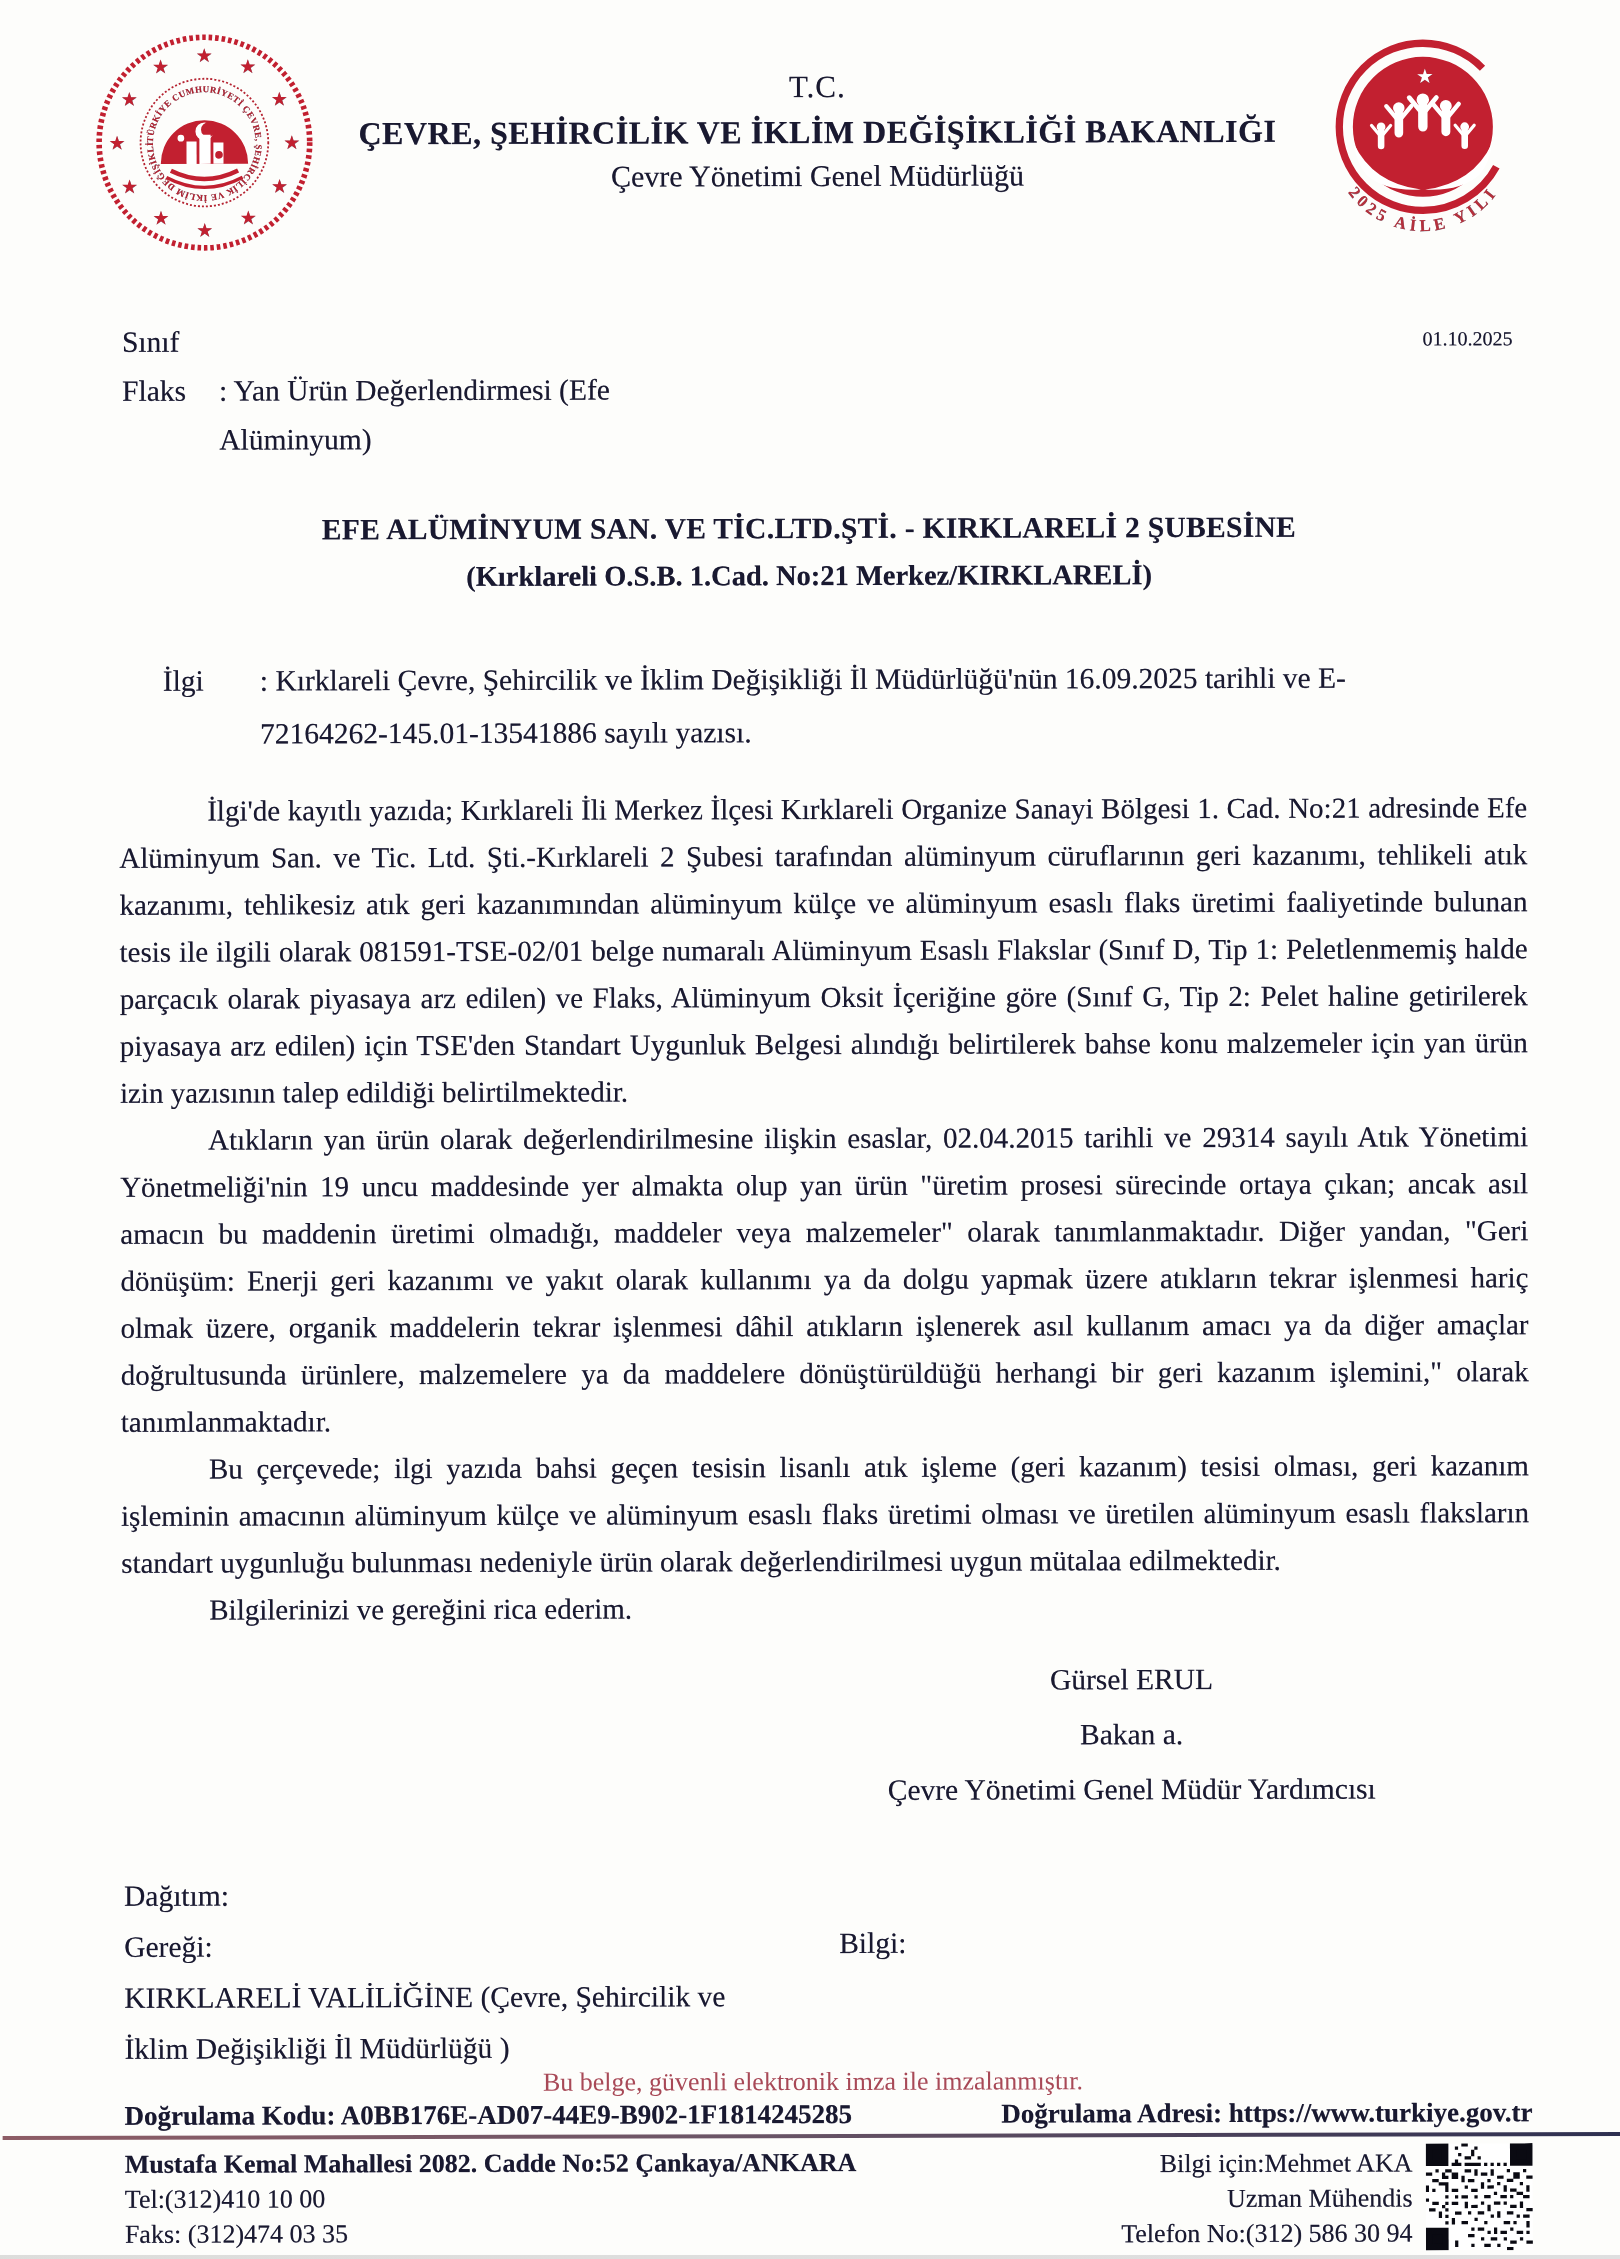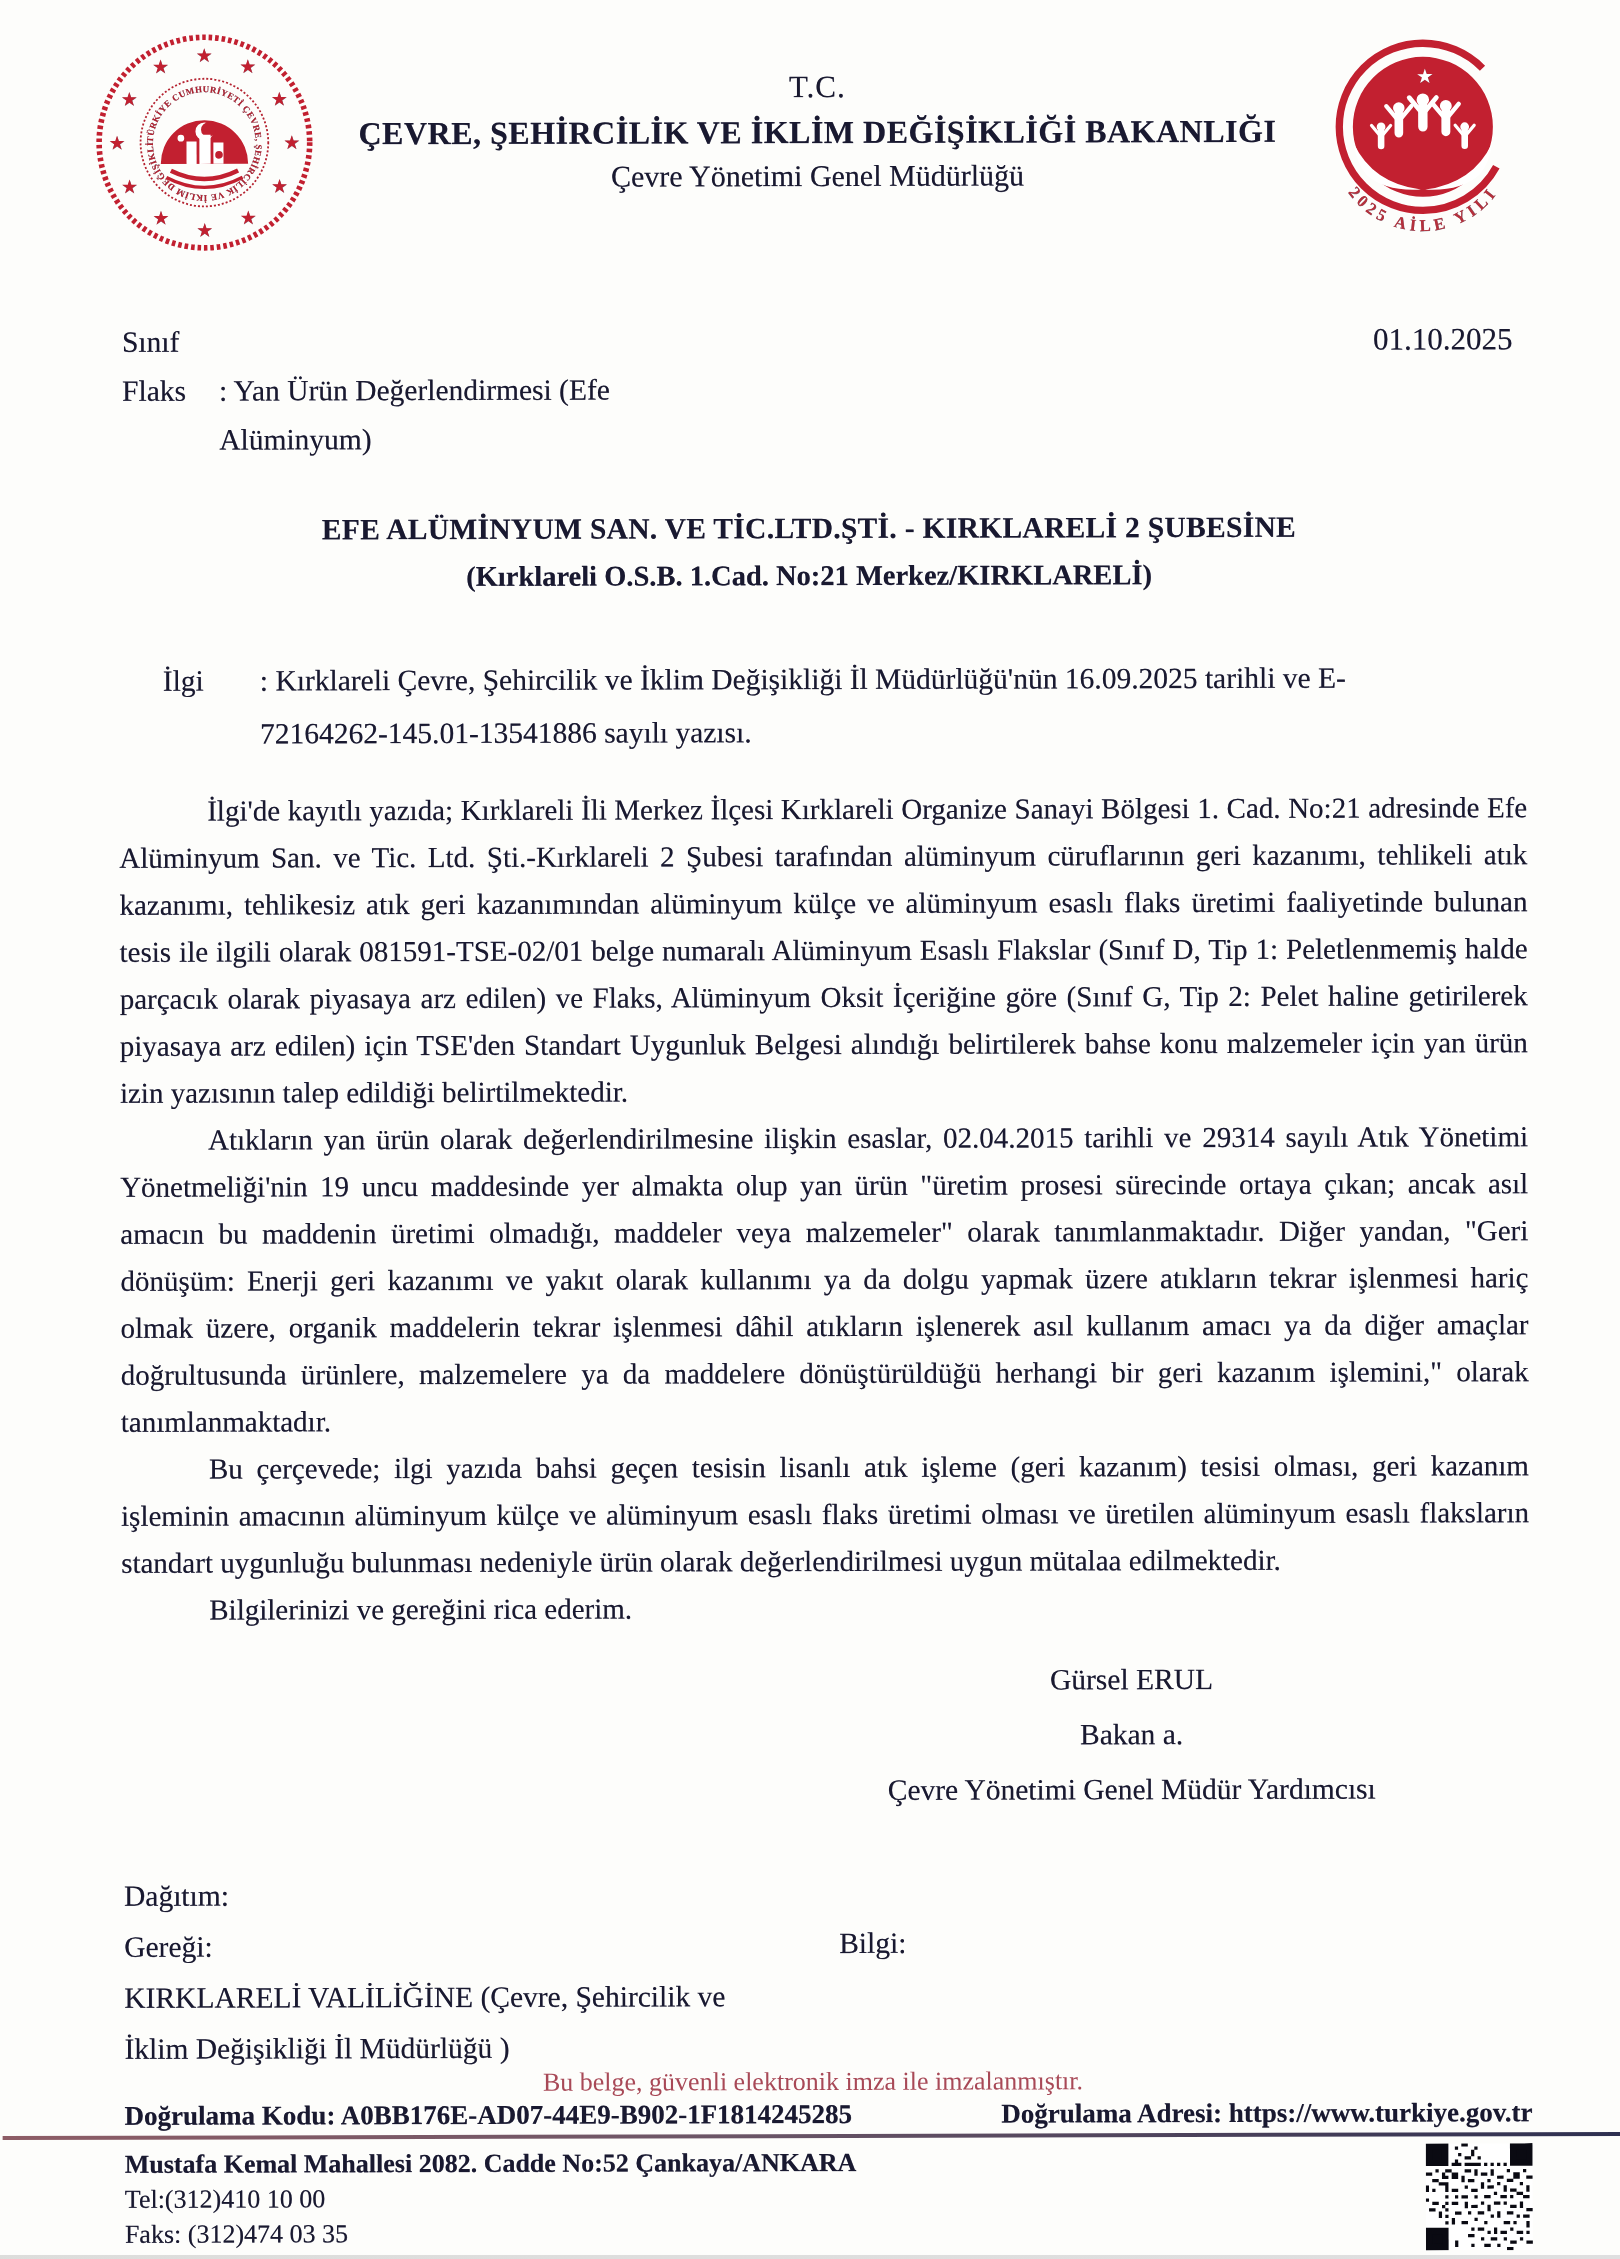--- a/index.html
+++ b/index.html
@@ -24,21 +24,21 @@
   .hdr-tc{font-size:31px;letter-spacing:1px;}
   .hdr-ministry{font-size:32px;font-weight:bold;margin-top:9.5px;letter-spacing:0.5px;}
   .hdr-dir{font-size:30px;margin-top:7.6px;}
   .familylogo{width:209px;height:224px;flex:0 0 auto;}
   
   .meta{position:relative;margin:63px 95px 0 124px;font-size:29.5px;line-height:49px;}
   .meta-row{display:flex;}
   .meta-label{width:97px;flex:0 0 auto;}
   .meta-value{max-width:447px;}
   .meta-value.wide{max-width:856px;}
-  .doc-date{position:absolute;top:0;right:11.4px;font-size:31px;}
+  .doc-date{position:absolute;top:0;right:11.4px;font-size:20px;}
   
   .recipient{margin-top:49px;text-align:center;}
   .recipient-1{font-size:29.5px;font-weight:bold;letter-spacing:0.3px;}
   .recipient-2{font-size:28.5px;font-weight:bold;margin-top:15px;}
   
   .ilgi{display:flex;margin:61px 95px 0 124px;font-size:29.5px;line-height:53px;}
   .ilgi-label{width:97px;flex:0 0 auto;margin-left:40px;}
   .ilgi-value{max-width:1208px;}
   
   .bodytext{margin:27px 93px 0 120px;font-size:29px;line-height:47px;text-align:justify;}
@@ -184,20 +184,25 @@
         <span>Doğrulama Adresi: https://www.turkiye.gov.tr</span>
       </div>
       <div class="rule"></div>
       <div class="ftrcols">
         <div class="ftr-left">
           <div class="addr">Mustafa Kemal Mahallesi 2082. Cadde No:52 Çankaya/ANKARA</div>
           <div>Tel:(312)410 10 00</div>
           <div>Faks: (312)474 03 35</div>
         </div>
         <div class="ftr-right">
+          <div class="contact">
+            <div>Bilgi için:Mehmet AKA</div>
+            <div>Uzman Mühendis</div>
+            <div>Telefon No:(312) 586 30 94</div>
+          </div>
 
           <svg class="qr" viewBox="0 0 33 33" aria-hidden="true">
             <rect x="0" y="0" width="33" height="33" fill="#fff"></rect>
             <g fill="#0a0a12">
               <rect x="0" y="0" width="7" height="7"></rect>
                 <rect x="26" y="0" width="7" height="7"></rect>
                 <rect x="0" y="26" width="7" height="7"></rect>
               <rect x="2" y="2" width="3" height="3"></rect>
                 <rect x="28" y="2" width="3" height="3"></rect>
                 <rect x="2" y="28" width="3" height="3"></rect>

